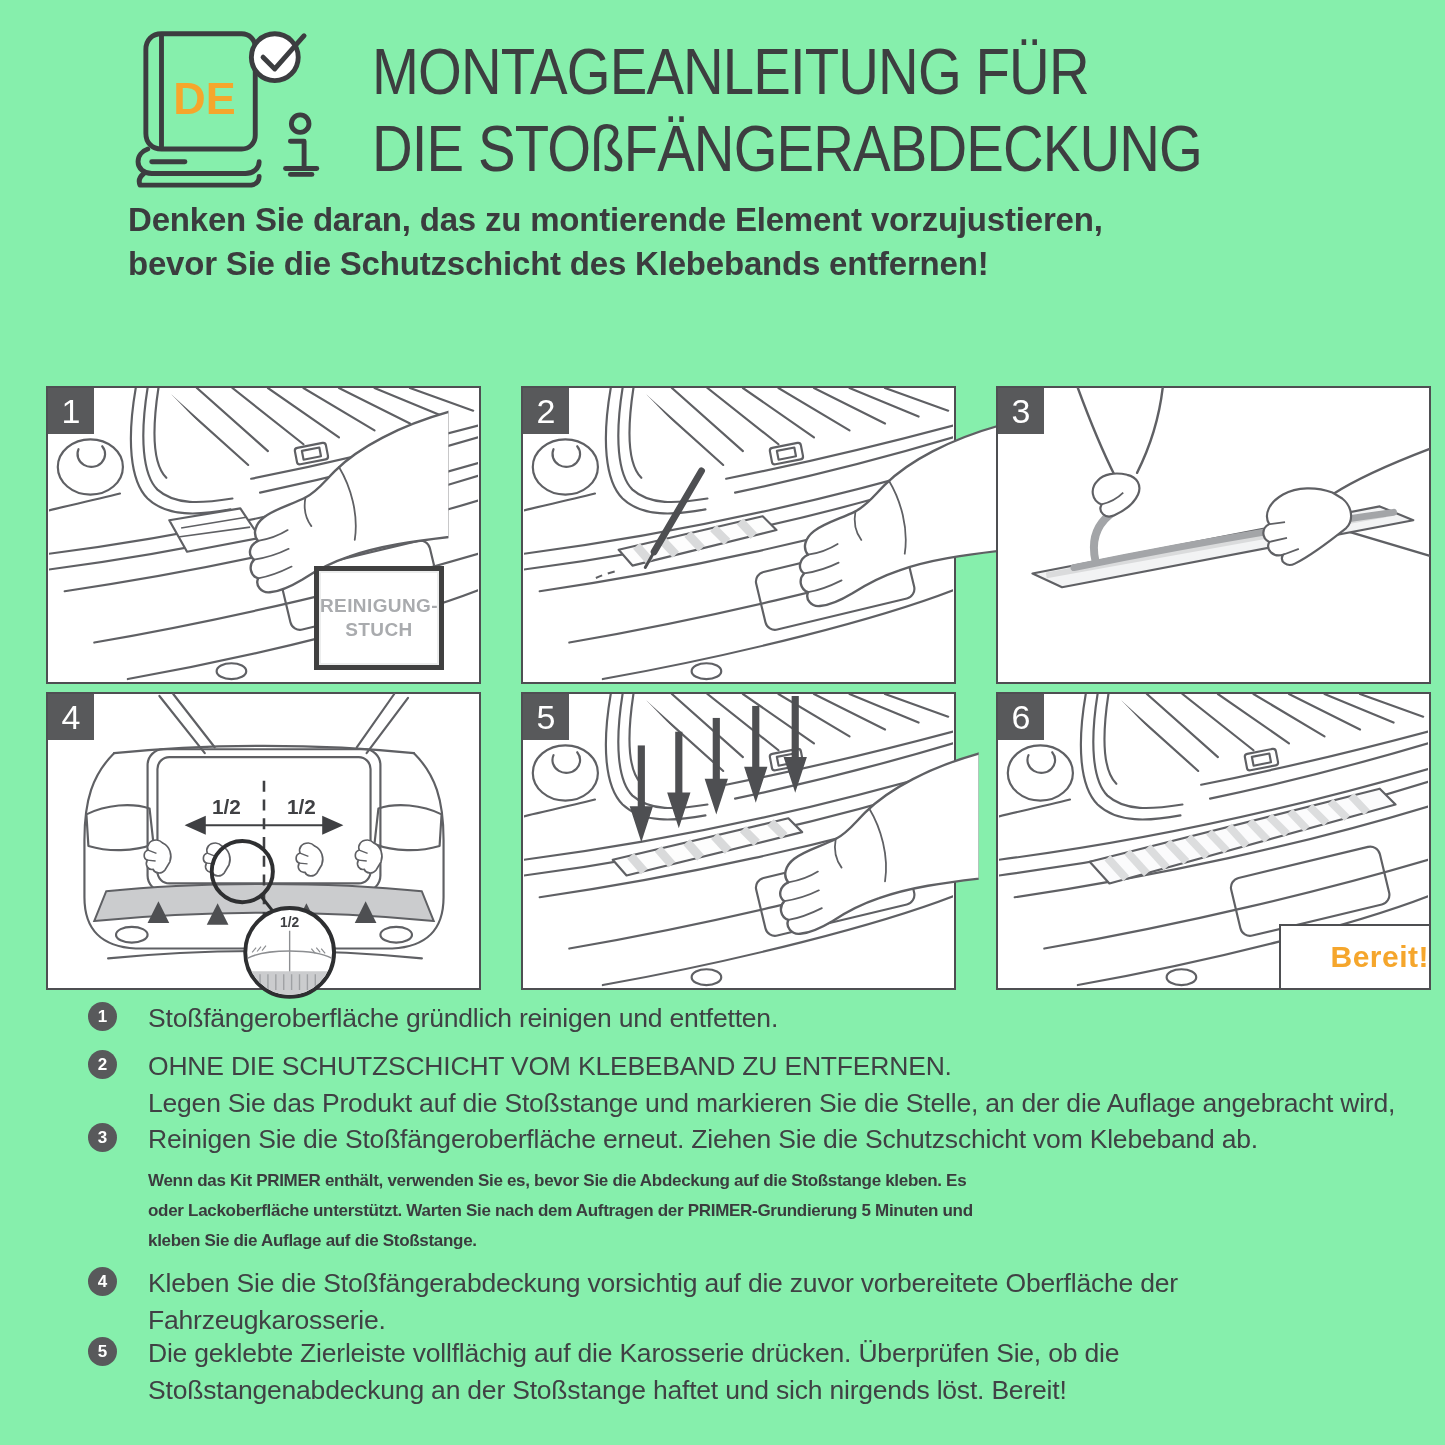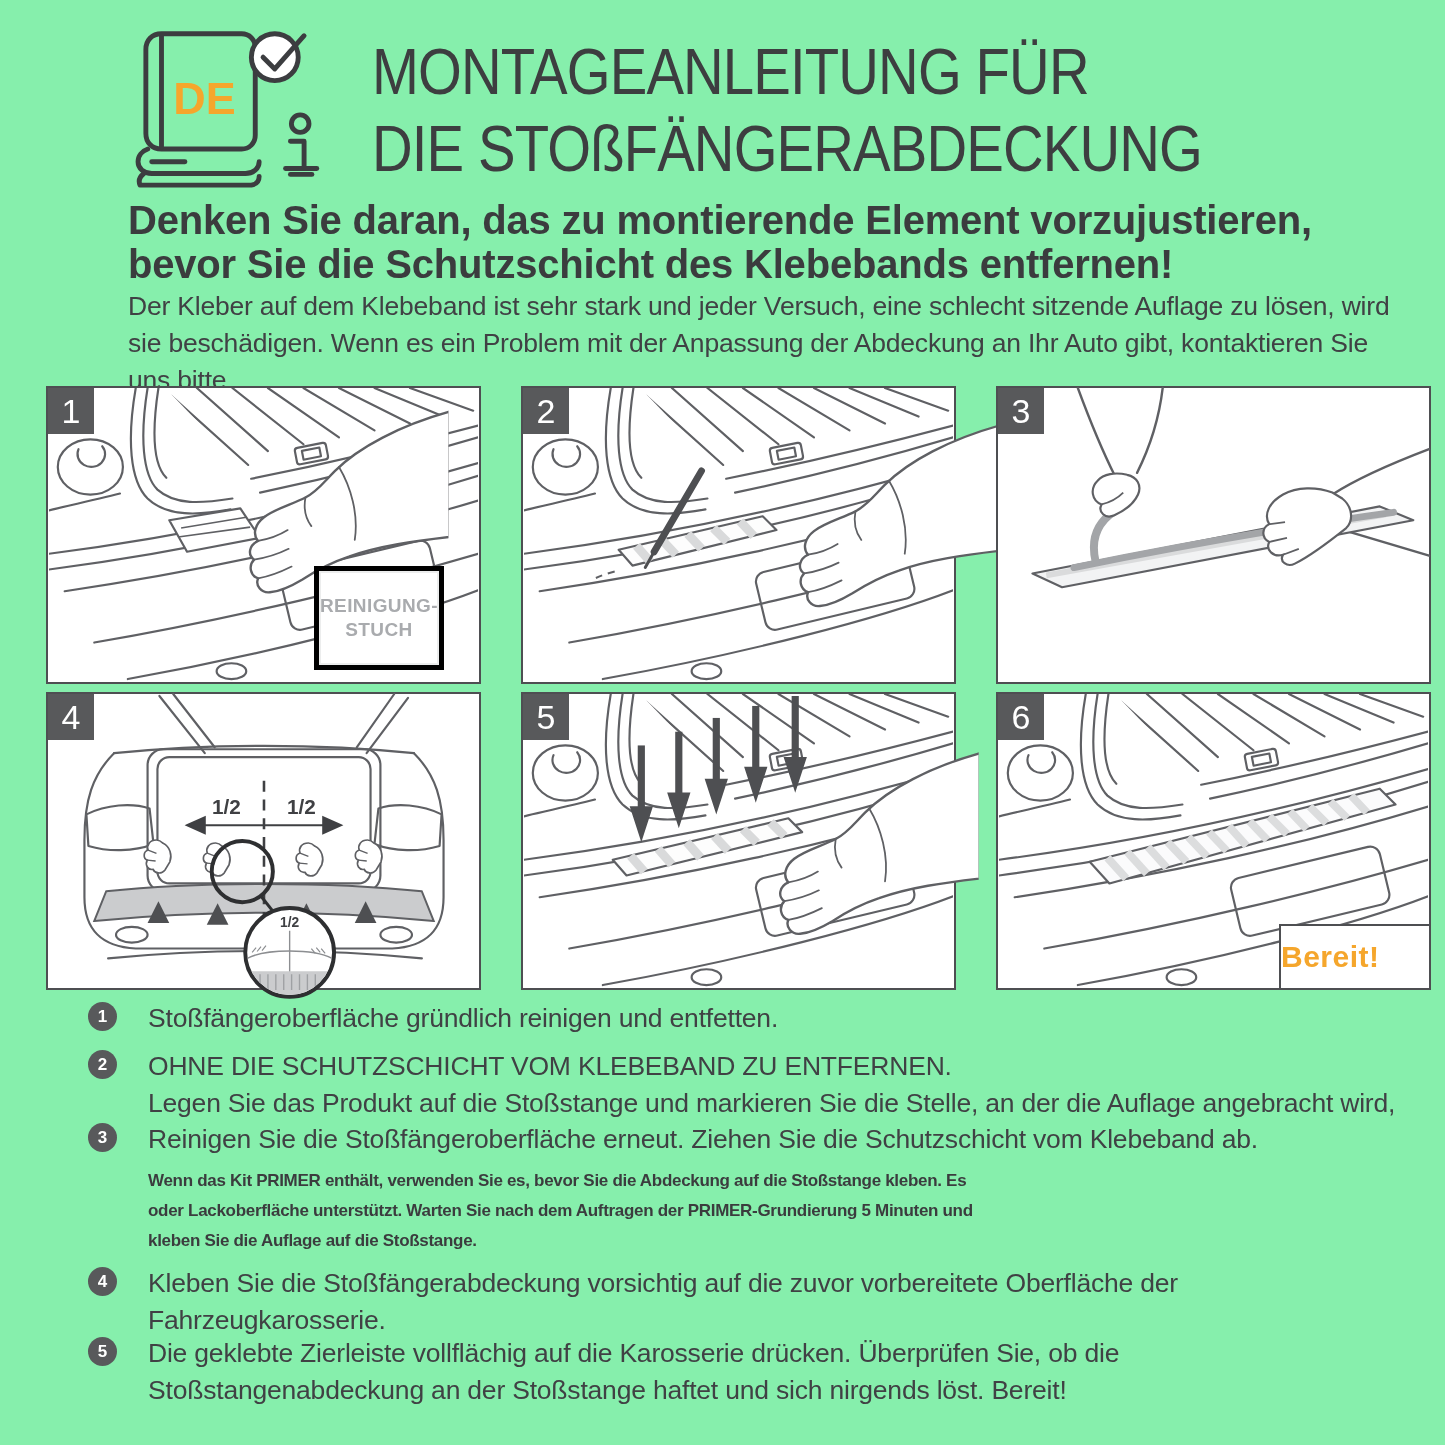--- a/index.html
+++ b/index.html
@@ -3,38 +3,38 @@
 <meta charset="utf-8">
 <style>
   html,body{margin:0;padding:0;background:#fff;}
   #page{position:relative;width:1445px;height:1445px;background:#86efac;overflow:hidden;
         font-family:"Liberation Sans",sans-serif;color:#3f4043;}
   
   #header-icon{position:absolute;left:126px;top:24px;width:196px;height:168px;}
   #title{position:absolute;left:372px;top:34px;transform:scaleX(.88);transform-origin:0 0;
          font-size:64px;line-height:77px;letter-spacing:-1px;color:#3d3e40;white-space:nowrap;}
   
-  #warning{position:absolute;left:128px;top:198px;font-size:40px;font-weight:bold;
+  #warning{position:absolute;left:128px;top:198px;font-size:33px;font-weight:bold;
            line-height:44px;color:#3b3c3e;letter-spacing:-.2px;}
   #intro-body{position:absolute;left:128px;top:288px;width:1270px;font-size:26.5px;
               line-height:37px;letter-spacing:-.2px;color:#404144;}
   
   .panel{position:absolute;width:431px;height:294px;border:2px solid #4e4f52;background:#fff;}
   .panel svg.art{position:absolute;left:0;top:0;overflow:visible;}
   .badge-sq{position:absolute;left:0;top:0;width:46px;height:46px;background:#58595b;color:#fff;
             display:flex;align-items:center;justify-content:center;font-size:34px;z-index:3;}
   .p1{left:46px;top:386px;}  .p2{left:521px;top:386px;}  .p3{left:996px;top:386px;}
   .p4{left:46px;top:692px;}  .p5{left:521px;top:692px;}  .p6{left:996px;top:692px;}
   #reinigung-box{position:absolute;left:266px;top:178px;width:120px;height:94px;
-                 border:5px solid #000000;box-shadow:inset 0 0 0 2px #eceded;background:#fff;
+                 border:5px solid #404040;box-shadow:inset 0 0 0 2px #eceded;background:#fff;
                  display:flex;align-items:center;justify-content:center;z-index:2;}
   #reinigung-box .txt{font-size:19px;font-weight:bold;color:#a9abae;text-align:center;
                       line-height:24px;letter-spacing:.4px;}
   #bereit-box{position:absolute;right:-2px;bottom:-2px;width:148px;height:62px;background:#fff;
-              border:2px solid #4e4f52;display:flex;align-items:center;justify-content:flex-start;z-index:2;}
+              border:2px solid #4e4f52;display:flex;align-items:center;justify-content:flex-end;z-index:2;}
   #bereit-box .txt{font-size:30px;font-weight:bold;color:#f5a62c;letter-spacing:.5px;}
   svg text.half{font-family:"Liberation Sans",sans-serif;font-weight:bold;fill:#3f4043;}
   
   .step{position:absolute;left:0;width:1445px;}
   .step .num{position:absolute;left:88px;top:2px;width:29px;height:29px;border-radius:50%;
              background:#58595b;color:#fff;font-size:17px;font-weight:bold;
              display:flex;align-items:center;justify-content:center;}
   .step .lines{position:absolute;left:148px;top:0;width:1290px;font-size:26.5px;line-height:37px;
                letter-spacing:-.2px;color:#404144;}
   .step .note{font-size:17px;font-weight:bold;line-height:30px;letter-spacing:-.3px;
@@ -129,21 +129,20 @@
 
   <div id="title">
     <div>MONTAGEANLEITUNG FÜR</div>
     <div>DIE STOßFÄNGERABDECKUNG</div>
   </div>
 
   <div id="warning">
     <div>Denken Sie daran, das zu montierende Element vorzujustieren,</div>
     <div>bevor Sie die Schutzschicht des Klebebands entfernen!</div>
   </div>
-  <div id="intro-body">Der Kleber auf dem Klebeband ist sehr stark und jeder Versuch, eine schlecht sitzende Auflage zu lösen, wird sie beschädigen. Wenn es ein Problem mit der Anpassung der Abdeckung an Ihr Auto gibt, kontaktieren Sie uns bitte.</div>
 
   <div class="panel p1">
     <div class="badge-sq">1</div>
     <svg class="art" width="431" height="294" viewBox="0 0 435 298">
       <use href="#trunk-base" width="435" height="298"></use>
       <path d="M122,134 L194,122 L214,152 L140,166 Z" fill="#fff" stroke="#5f6064" stroke-width="2.2" stroke-linejoin="round"></path>
       <path d="M134,142 L200,131 M131,151 L204,141" fill="none" stroke="#5f6064" stroke-width="1.6"></path>
       <g transform="translate(-30,0)">
           <use href="#arm-hand" width="435" height="298"></use>
         </g>

